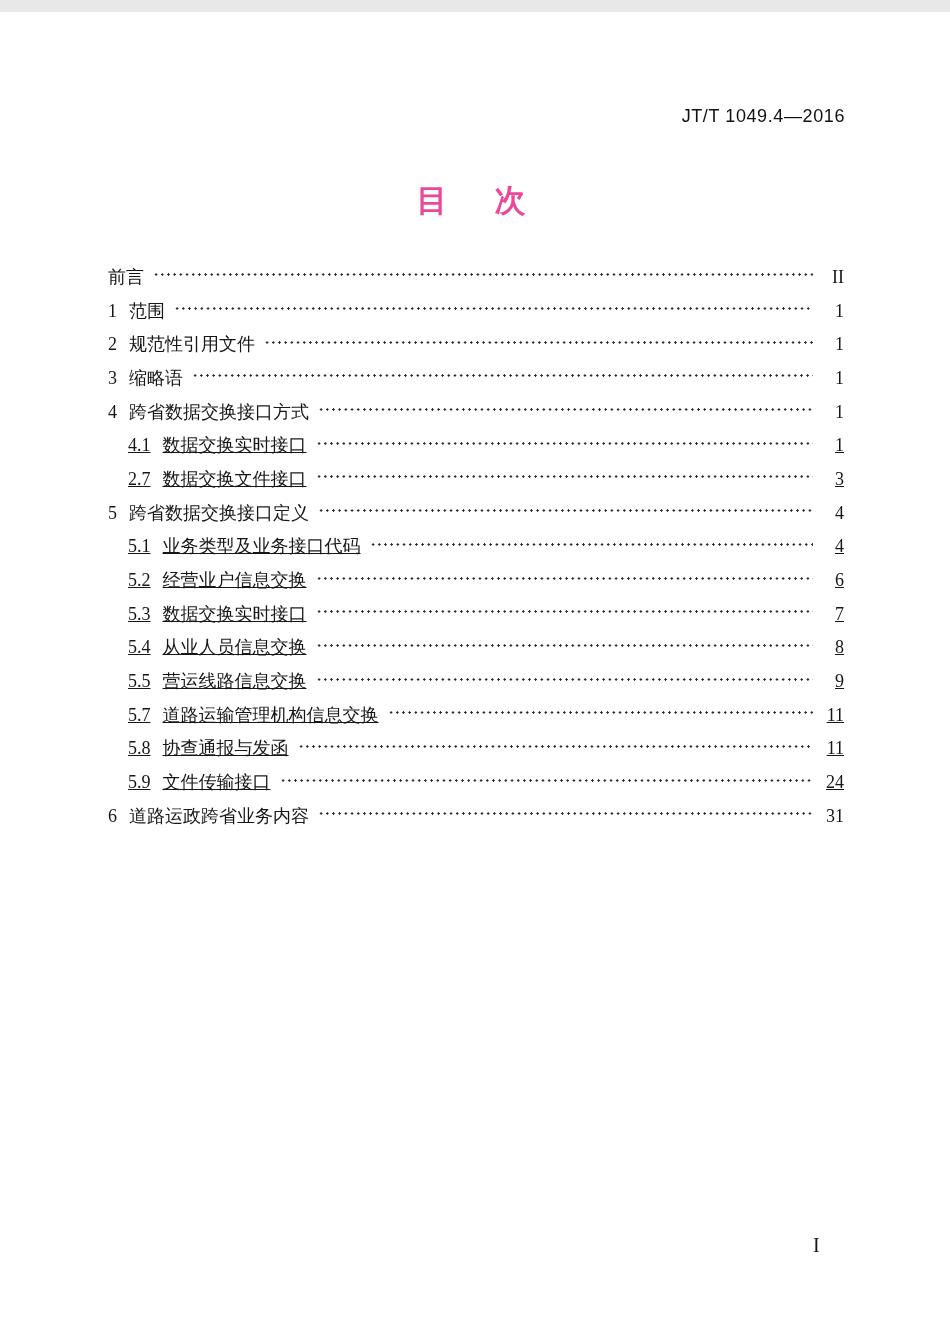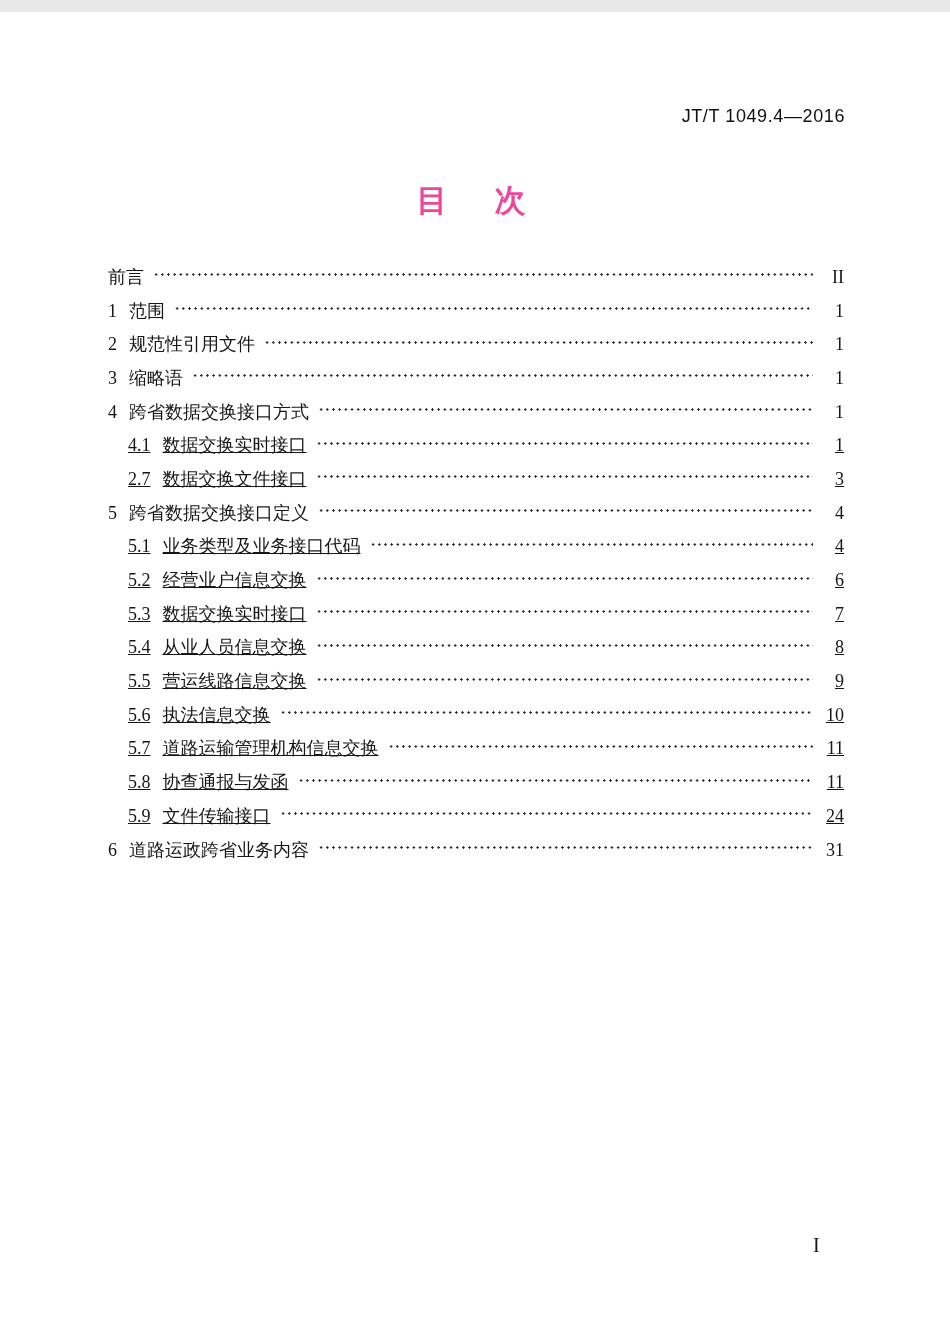--- a/index.html
+++ b/index.html
@@ -169,26 +169,20 @@
       <span class="toc-page">8</span>
     </div>
 
     <div class="toc-row indent">
       <span class="toc-num">5.5</span>
       <span class="toc-label">营运线路信息交换</span>
       <span class="leader"></span>
       <span class="toc-page">9</span>
     </div>
 
-    <div class="toc-row indent">
-      <span class="toc-num">5.6</span>
-      <span class="toc-label">执法信息交换</span>
-      <span class="leader"></span>
-      <span class="toc-page">10</span>
-    </div>
 
     <div class="toc-row indent">
       <span class="toc-num">5.7</span>
       <span class="toc-label">道路运输管理机构信息交换</span>
       <span class="leader"></span>
       <span class="toc-page">11</span>
     </div>
 
     <div class="toc-row indent">
       <span class="toc-num">5.8</span>

